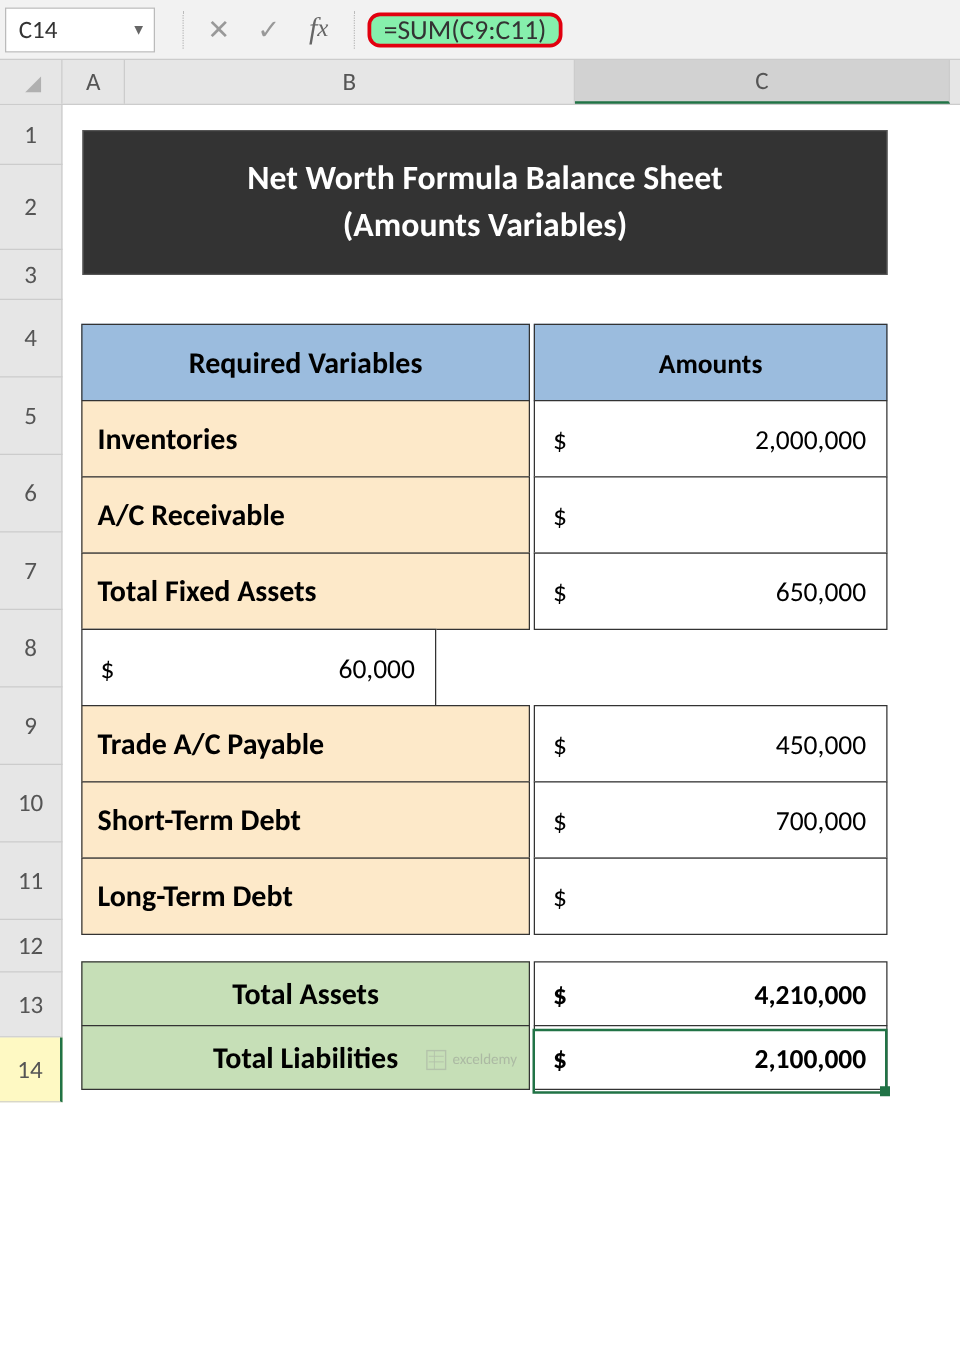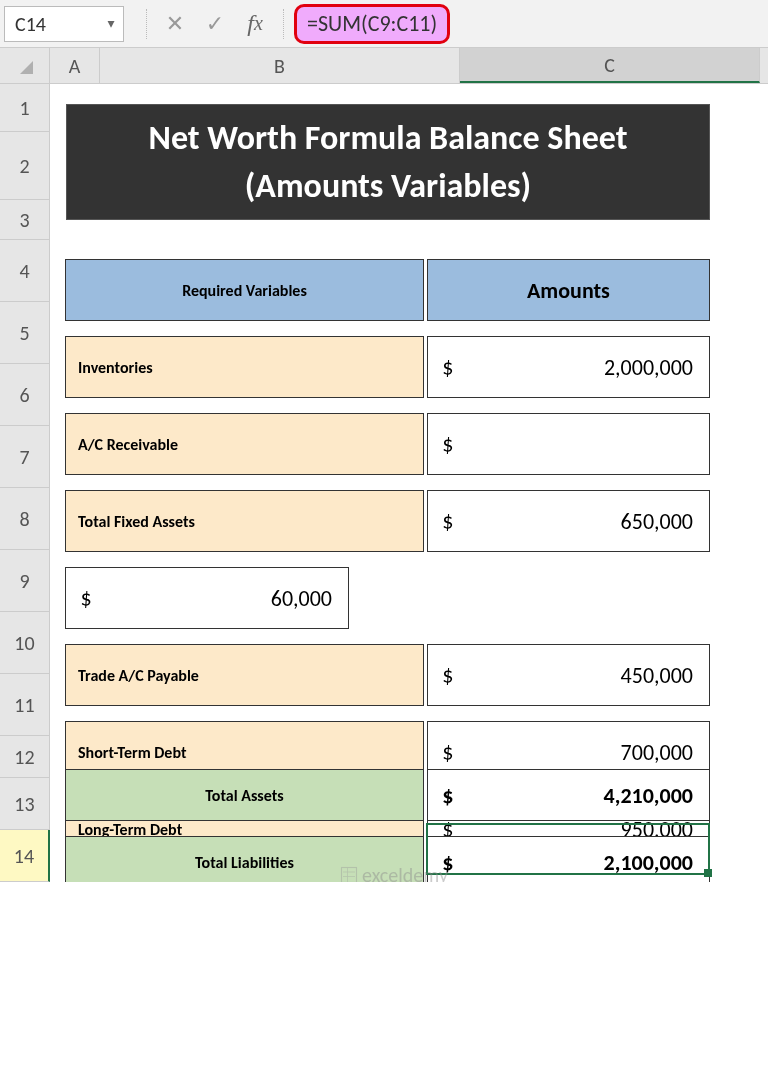--- a/index.html
+++ b/index.html
@@ -6,58 +6,58 @@
 body { font-family: Calibri, Arial, sans-serif; background: #fff; width: 768px; }
 
 .formula-bar { display: flex; align-items: center; height: 48px; background: #f2f2f2; border-bottom: 1px solid #ccc; padding: 0 4px; gap: 4px; }
 .name-box { width: 120px; height: 36px; background: #fff; border: 1px solid #bbb; display: flex; align-items: center; }
 .name-box-text { flex: 1; padding: 0 10px; font-size: 20px; color: #333; }
 .name-box-arrow { width: 24px; text-align: center; color: #666; font-size: 14px; }
 .fb-divider { width: 8px; }
 .fb-btn { width: 36px; height: 36px; display: flex; align-items: center; justify-content: center; color: #999; font-size: 22px; }
 .fb-btn.fx { font-style: italic; font-family: 'Times New Roman', serif; color: #666; font-size: 24px; }
 .fb-sep { height: 30px; border-left: 1px dotted #bbb; margin: 0 6px; }
-.formula-highlight { border: 3px solid #e1000f; border-radius: 10px; height: 40px; display: flex; align-items: center; padding: 0 10px; font-size: 22px; color: #333; background: #f0abfc; }
+.formula-highlight { border: 3px solid #e1000f; border-radius: 10px; height: 28px; display: flex; align-items: center; padding: 0 10px; font-size: 22px; color: #333; background: #86efac; }
 
 .col-headers { display: flex; height: 36px; background: #e6e6e6; border-bottom: 1px solid #ccc; }
 .rowhead-spacer { width: 50px; border-right: 1px solid #ccc; background: #e6e6e6; display: flex; align-items: center; justify-content: center; }
 .rowhead-spacer svg { width: 16px; height: 16px; }
 .col-header { display: flex; align-items: center; justify-content: center; font-size: 20px; color: #555; border-right: 1px solid #ccc; }
 .col-header.sel { background: #d2d2d2; border-bottom: 2px solid #217346; }
 .col-a { width: 50px; }
 .col-b { width: 360px; }
 .col-c { width: 300px; }
 
 .grid { display: flex; }
 .row-headers { width: 50px; background: #e6e6e6; display: flex; flex-direction: column; }
 .row-header { display: flex; align-items: center; justify-content: center; border-bottom: 1px solid #ccc; border-right: 1px solid #ccc; font-size: 20px; color: #555; }
 .row-header.sel { background: #fef9c3; border-right: 2px solid #217346; }
 .cells { flex: 1; position: relative; }
 
-.title-block { position: absolute; top: 20px; left: 16px; width: 644px; height: 116px; background: #333333; color: #fff; display: flex; flex-direction: column; align-items: center; justify-content: center; font-size: 34px; font-weight: bold; border: 1px solid #555; text-align: center; line-height: 1.4; }
+.title-block { position: absolute; top: 20px; left: 16px; width: 644px; height: 116px; background: #333333; color: #fff; display: flex; flex-direction: column; align-items: center; justify-content: center; font-size: 27px; font-weight: bold; border: 1px solid #555; text-align: center; line-height: 1.4; }
 
 .data-table { position: absolute; top: 176px; left: 16px; width: 644px; }
 .dt-row { display: flex; }
-.dt-label { width: 360px; border: 1px solid #333; margin: -1px 4px 0 -1px; display: flex; align-items: center; padding: 0 12px; font-size: 16px; height: 62px; }
-.dt-amount { width: 284px; border: 1px solid #333; margin: -1px 0 16px -1px; display: flex; align-items: center; font-size: 22px; height: 62px; }
+.dt-label { width: 360px; border: 1px solid #333; margin: -1px 4px 0 -1px; display: flex; align-items: center; padding: 0 12px; font-size: 24px; height: 62px; }
+.dt-amount { width: 284px; border: 1px solid #333; margin: -1px 0 0 -1px; display: flex; align-items: center; font-size: 22px; height: 62px; }
 .header-row .dt-label, .header-row .dt-amount { background: #9bbcde; font-weight: bold; justify-content: center; }
 .body-row .dt-label { background: #fde9c9; font-weight: bold; }
 .body-row .dt-amount { background: #fff; }
 .dollar { width: 40px; text-align: center; }
 .value { flex: 1; text-align: right; padding-right: 16px; }
 
 .summary-table { position: absolute; top: 686px; left: 16px; width: 644px; }
 .summary-row { display: flex; }
 .summary-row .dt-label { background: #c6dfb7; font-weight: bold; justify-content: center; height: 52px; }
 .summary-row .dt-amount { background: #fff; font-weight: bold; height: 52px; }
 
 .selected-cell { position: absolute; top: 739px; left: 376px; width: 284px; height: 52px; border: 2px solid #217346; pointer-events: none; }
 .fill-handle { position: absolute; right: -4px; bottom: -4px; width: 8px; height: 8px; background: #217346; }
 
-.watermark { position: absolute; top: 779px; left: 290px; font-size: 20px; color: rgba(140,140,140,0.45); display: flex; align-items: center; gap: 4px; pointer-events: none; justify-content: center; }
+.watermark { position: absolute; top: 755px; left: 290px; font-size: 12px; color: rgba(140,140,140,0.45); display: flex; align-items: center; gap: 4px; pointer-events: none; justify-content: center; }
 .watermark svg { width: 18px; height: 18px; opacity: 0.4; }
 </style>
 </head>
 <body>
 
 <div class="formula-bar">
   <div class="name-box">
     <span class="name-box-text">C14</span>
     <span class="name-box-arrow">▾</span>
   </div>
@@ -152,21 +152,20 @@
             <div class="dt-label">Short-Term Debt</div>
             <div class="dt-amount">
               <span class="dollar">$</span>
               <span class="value">700,000</span>
             </div>
           </div>
           <div class="dt-row body-row">
             <div class="dt-label">Long-Term Debt</div>
             <div class="dt-amount">
               <span class="dollar">$</span>
-              <span class="value">950,000</span>
             </div>
           </div>
         </div>
     </div>
 
     <div class="summary-table">
       <div id="summary-body">
           <div class="dt-row summary-row">
             <div class="dt-label">Total Assets</div>
             <div class="dt-amount">

